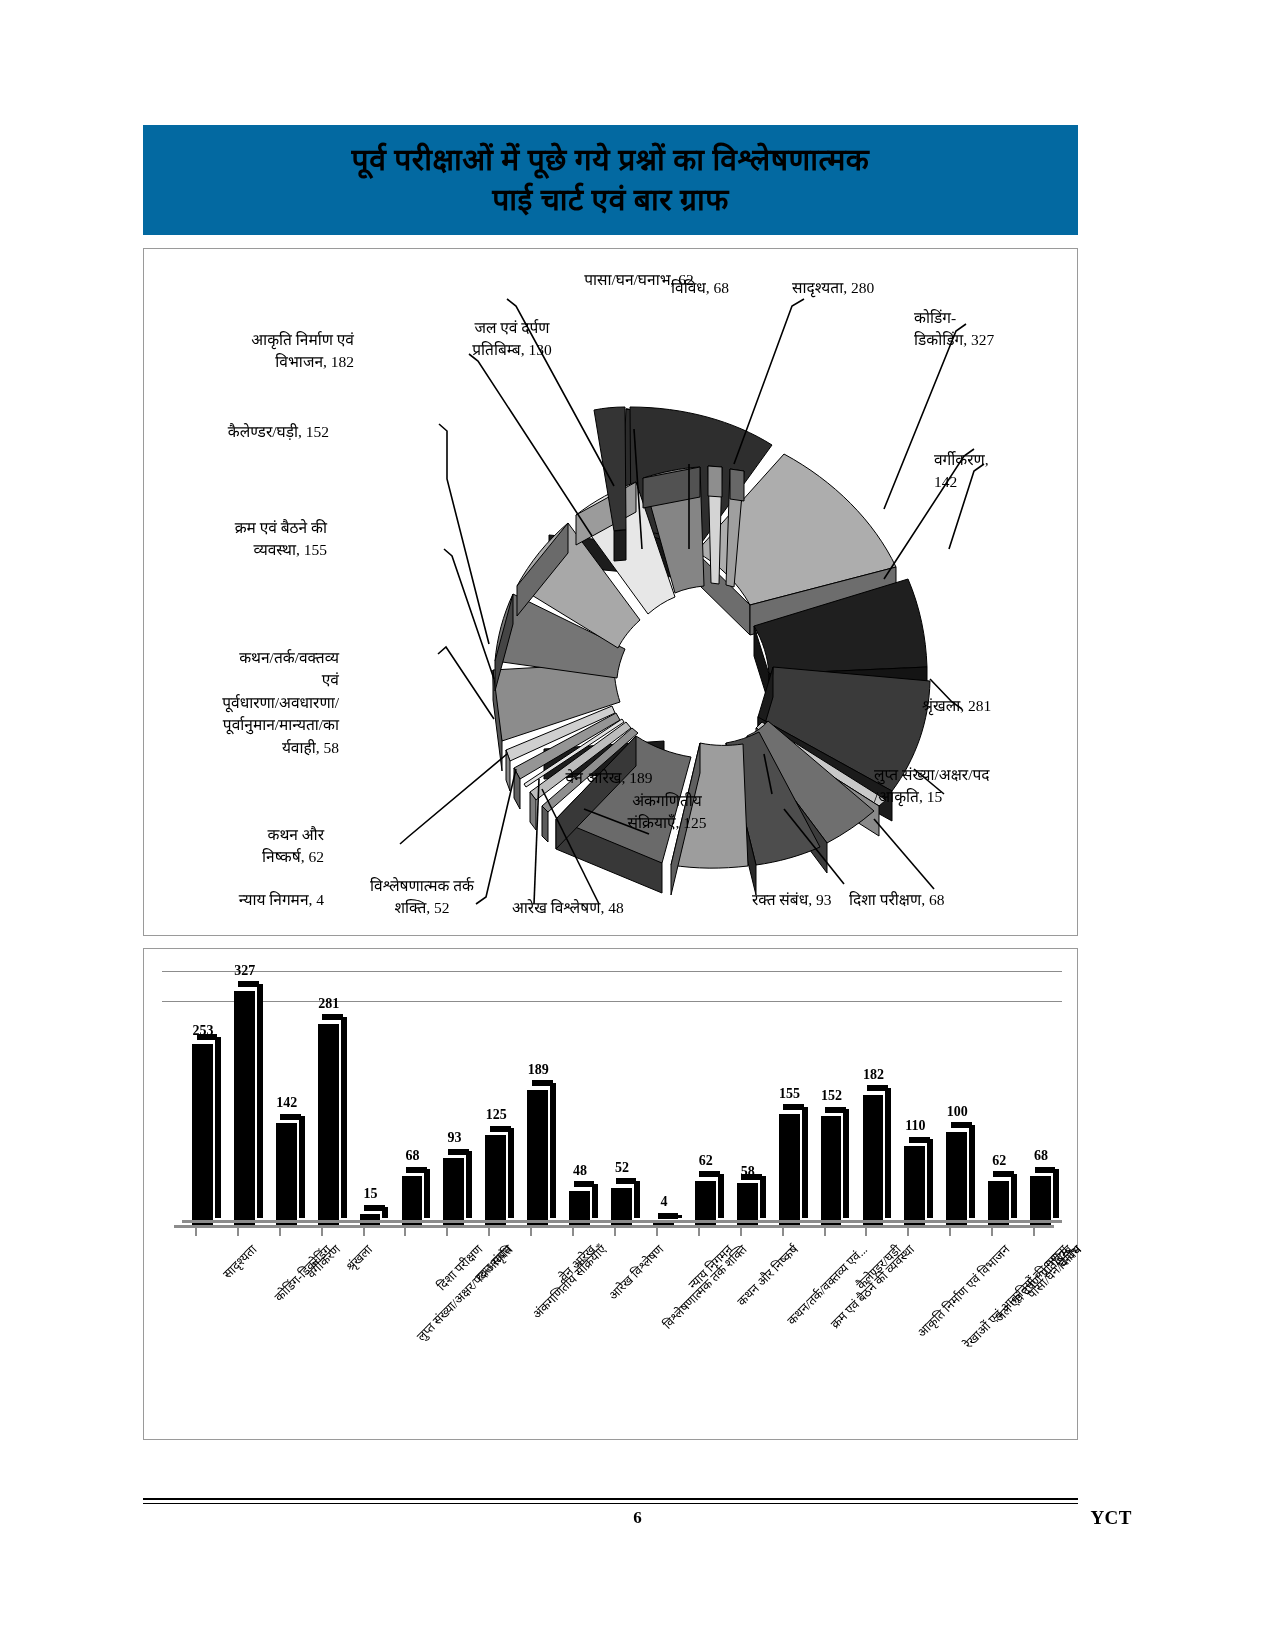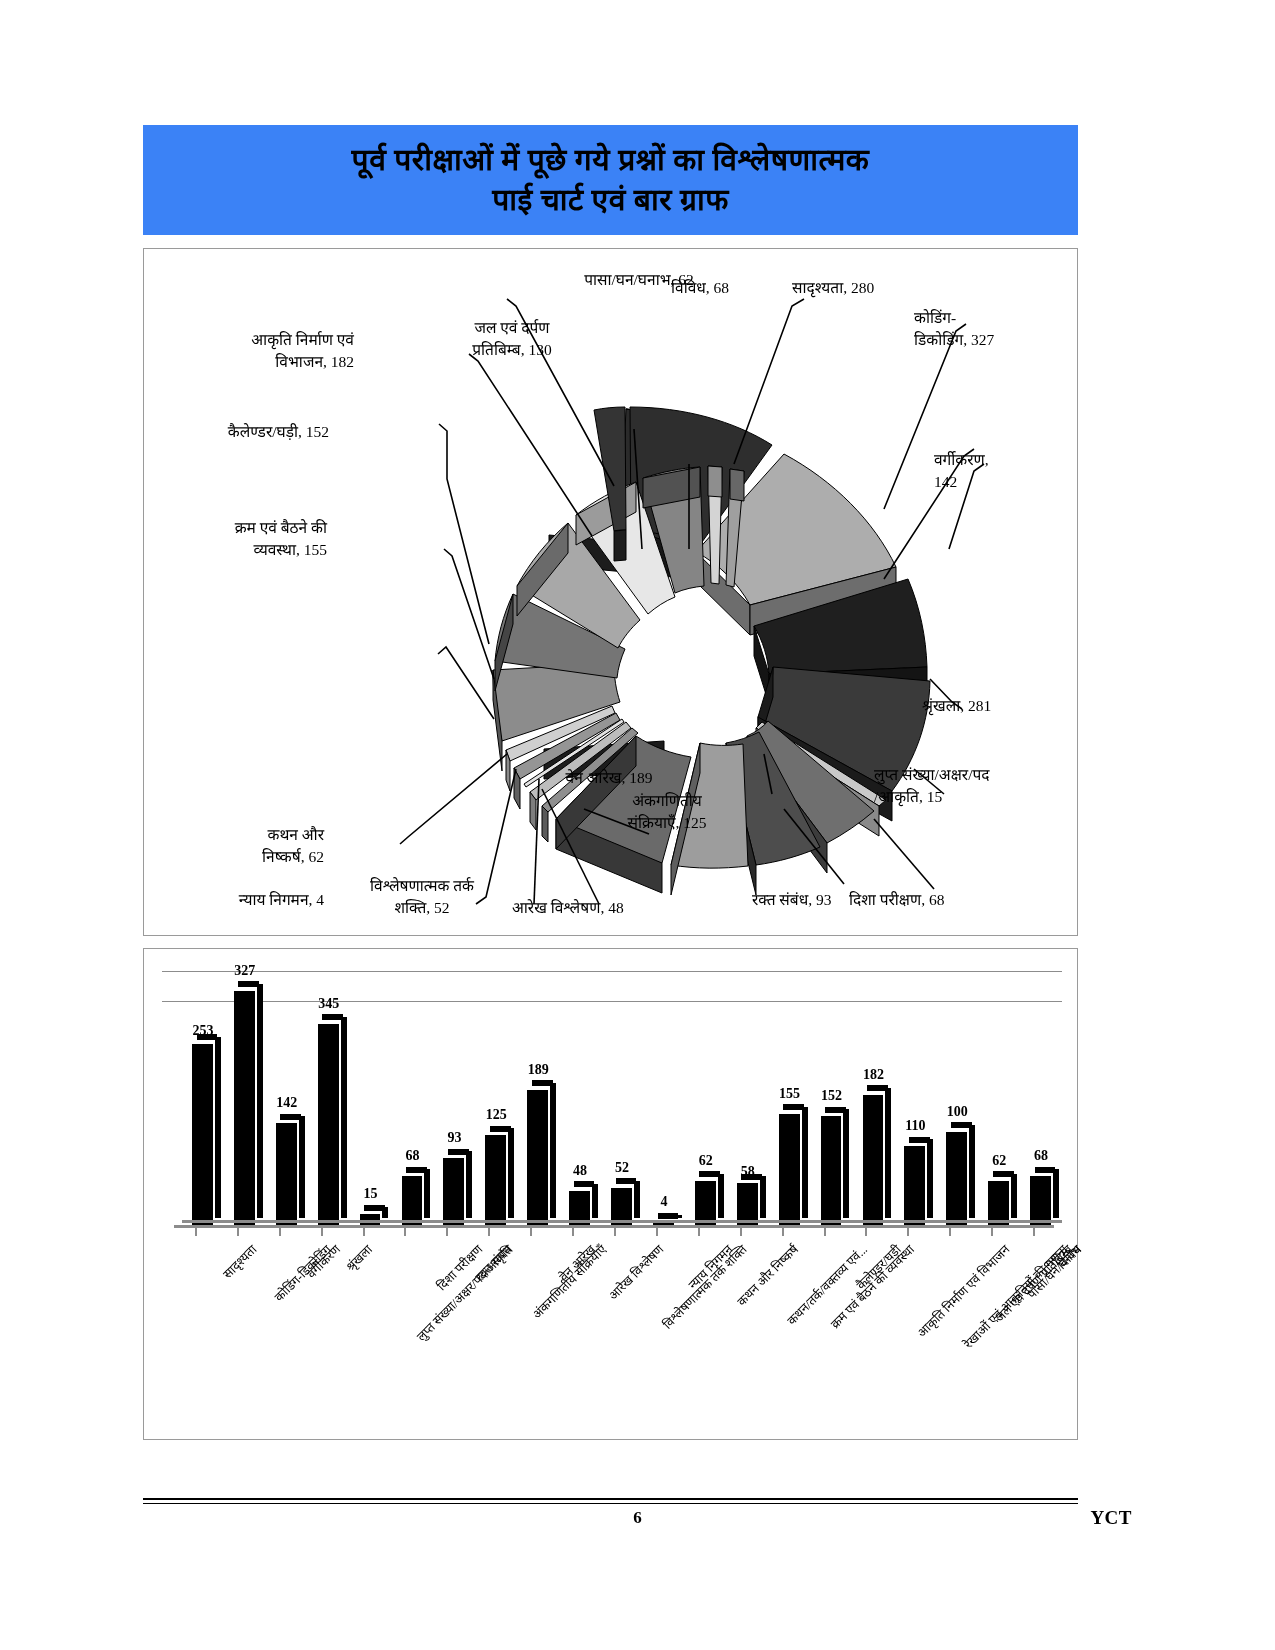--- a/index.html
+++ b/index.html
@@ -9,21 +9,21 @@
     background:#ffffff;
     font-family:"Liberation Serif", serif;
     position:relative;
     overflow:hidden;
   }
   .page { position:absolute; left:0; top:0; width:1275px; height:1650px; }
 
   
   .title-banner {
     position:absolute; left:143px; top:125px; width:935px; height:110px;
-    background:#3b82f6; border:none;
+    background:#0369a1; border:none;
     display:flex; flex-direction:column; align-items:center; justify-content:center;
   }
   .title-line {
     font-family:"Liberation Serif", serif;
     font-size:30px; font-weight:bold; color:#000; line-height:1.35;
     text-align:center; letter-spacing:0.5px;
   }
 
   
   .pie-panel {
@@ -230,20 +230,25 @@
 
 
     <div class="plabel r" style="left:10px; top:80px; width:200px;">आकृति निर्माण एवं
 विभाजन, 182</div>
 
     <div class="plabel r" style="left:0px; top:172px; width:185px;">कैलेण्डर/घड़ी, 152</div>
 
     <div class="plabel r" style="left:8px; top:268px; width:175px;">क्रम एवं बैठने की
 व्यवस्था, 155</div>
 
+    <div class="plabel r" style="left:0px; top:398px; width:195px;">कथन/तर्क/वक्तव्य
+एवं
+पूर्वधारणा/अवधारणा/
+पूर्वानुमान/मान्यता/का
+र्यवाही, 58</div>
 
     <div class="plabel r" style="left:20px; top:575px; width:160px;">कथन और
 निष्कर्ष, 62</div>
 
     <div class="plabel r" style="left:0px; top:640px; width:180px;">न्याय निगमन, 4</div>
 
     <div class="plabel c" style="left:198px; top:626px; width:160px;">विश्लेषणात्मक तर्क
 शक्ति, 52</div>
 
     <div class="plabel l" style="left:368px; top:648px; width:200px;">आरेख विश्लेषण, 48</div>
@@ -300,21 +305,21 @@
           <div class="bar-slot" style="left: 93.8667px; width: 21.7905px; height: 101.767px;">
             <div class="bar-3d-side" style="left: 21.7905px; bottom: 7px; width: 7px; height: 101.767px; border-left: 1.5px solid rgb(255, 255, 255);"></div>
             <div class="bar-3d-top" style="left: 3.5px; bottom: 105.267px; width: 21.7905px; height: 7px;"></div>
             <div class="bar-front" style="height: 101.767px;"></div>
             <div class="bar-val" style="margin-bottom: 12px;">142</div>
           </div>
           <div class="bar-slot" style="left: 135.771px; width: 21.7905px; height: 201.383px;">
             <div class="bar-3d-side" style="left: 21.7905px; bottom: 7px; width: 7px; height: 201.383px; border-left: 1.5px solid rgb(255, 255, 255);"></div>
             <div class="bar-3d-top" style="left: 3.5px; bottom: 204.883px; width: 21.7905px; height: 7px;"></div>
             <div class="bar-front" style="height: 201.383px;"></div>
-            <div class="bar-val" style="margin-bottom: 12px;">345</div>
+            <div class="bar-val" style="margin-bottom: 12px;">281</div>
           </div>
           <div class="bar-slot" style="left: 177.676px; width: 21.7905px; height: 10.75px;">
             <div class="bar-3d-side" style="left: 21.7905px; bottom: 7px; width: 7px; height: 10.75px; border-left: 1.5px solid rgb(255, 255, 255);"></div>
             <div class="bar-3d-top" style="left: 3.5px; bottom: 14.25px; width: 21.7905px; height: 7px;"></div>
             <div class="bar-front" style="height: 10.75px;"></div>
             <div class="bar-val" style="margin-bottom: 12px;">15</div>
           </div>
           <div class="bar-slot" style="left: 219.581px; width: 21.7905px; height: 48.7333px;">
             <div class="bar-3d-side" style="left: 21.7905px; bottom: 7px; width: 7px; height: 48.7333px; border-left: 1.5px solid rgb(255, 255, 255);"></div>
             <div class="bar-3d-top" style="left: 3.5px; bottom: 52.2333px; width: 21.7905px; height: 7px;"></div>

